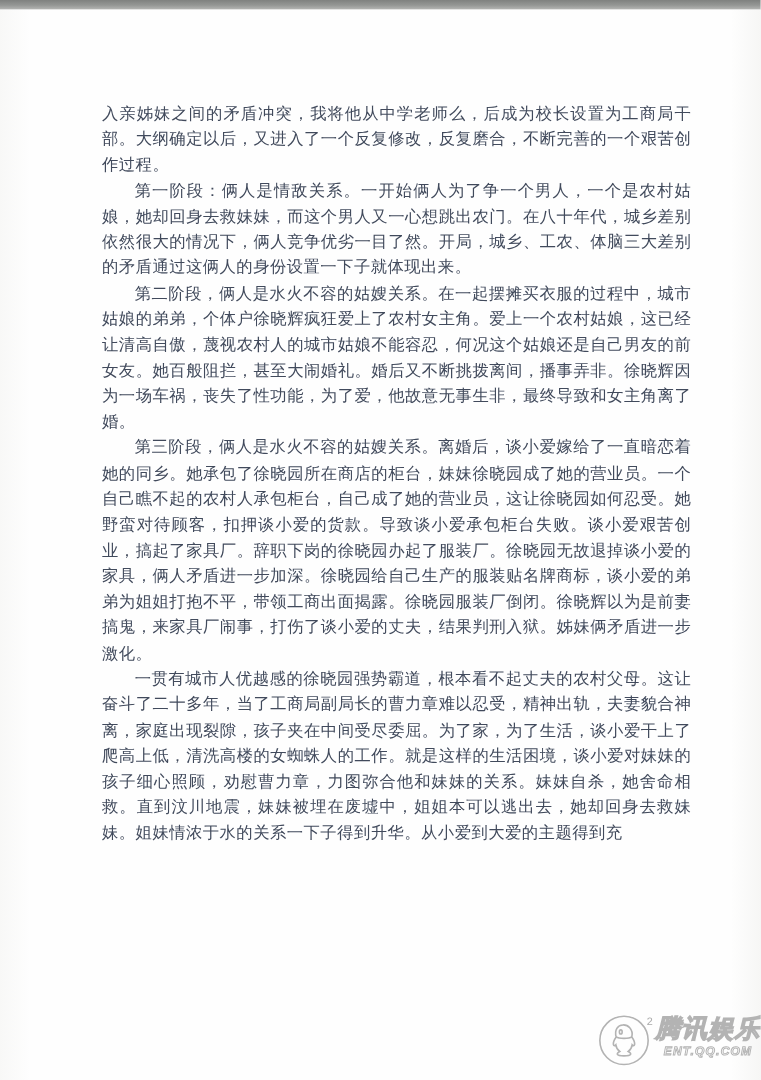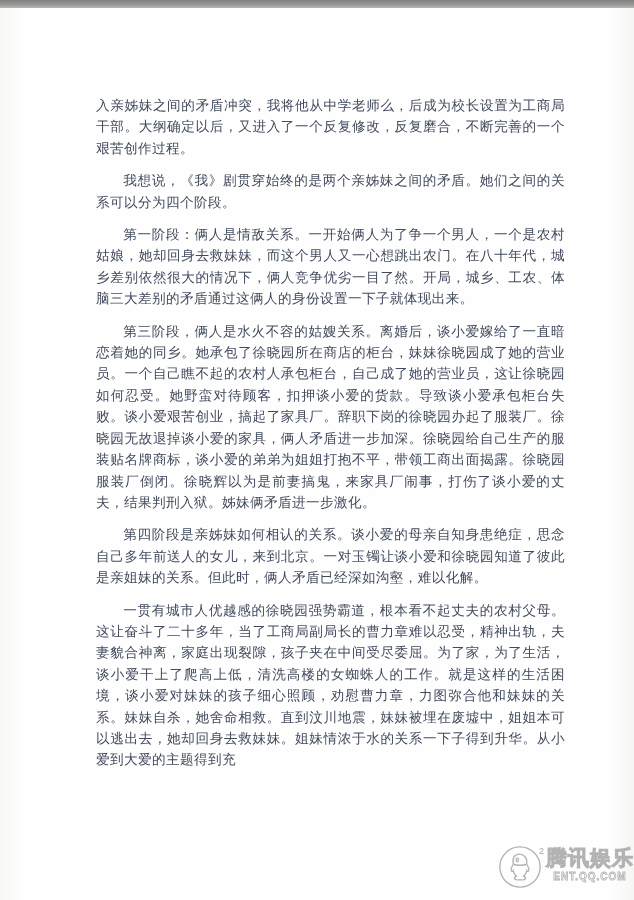--- a/index.html
+++ b/index.html
@@ -34,21 +34,21 @@
     top: 84px;
     left: 85px;
     width: 491px;
     color: #414a5c;
     font-size: 13.6px;
     line-height: 21.4px;
     text-align: justify;
     letter-spacing: 0.4px;
   }
   .para {
-    margin: 11px;
+    margin: 0;
     text-indent: 2em;
   }
   .para.no-indent {
     text-indent: 0;
   }
   .watermark {
     position: absolute;
     left: 497px;
     top: 844px;
     display: flex;
@@ -62,20 +62,21 @@
   }
   .wm-sup {
     font-family: "Liberation Sans", sans-serif;
     font-size: 9px;
     color: #a9a9a9;
     margin: 2px 2px 0 -4px;
   }
   .wm-text {
     margin-top: 2px;
     font-family: "Liberation Sans", sans-serif;
+    font-style: italic;
     font-weight: bold;
     text-align: center;
   }
   .wm-brand {
     font-size: 21px;
     letter-spacing: 1px;
     color: transparent;
     -webkit-text-stroke: 1px #b3b3b3;
     line-height: 24px;
   }
@@ -92,24 +93,23 @@
 </style>
 </head>
 <body>
 
 <div class="scan-page">
   <div class="scan-top-bar"></div>
   <div class="page-sheet"></div>
 
   <div class="text-block">
     <p class="para no-indent">入亲姊妹之间的矛盾冲突，我将他从中学老师么，后成为校长设置为工商局干部。大纲确定以后，又进入了一个反复修改，反复磨合，不断完善的一个艰苦创作过程。</p>
-    <p class="para">我想说，《我》剧贯穿始终的是两个亲姊妹之间的矛盾。她们之间的关系可以分为四个阶段。</p>
     <p class="para">第一阶段：俩人是情敌关系。一开始俩人为了争一个男人，一个是农村姑娘，她却回身去救妹妹，而这个男人又一心想跳出农门。在八十年代，城乡差别依然很大的情况下，俩人竞争优劣一目了然。开局，城乡、工农、体脑三大差别的矛盾通过这俩人的身份设置一下子就体现出来。</p>
+    <p class="para">第二阶段，俩人是水火不容的姑嫂关系。在一起摆摊买衣服的过程中，城市姑娘的弟弟，个体户徐晓辉疯狂爱上了农村女主角。爱上一个农村姑娘，这已经让清高自傲，蔑视农村人的城市姑娘不能容忍，何况这个姑娘还是自己男友的前女友。她百般阻拦，甚至大闹婚礼。婚后又不断挑拨离间，播事弄非。徐晓辉因为一场车祸，丧失了性功能，为了爱，他故意无事生非，最终导致和女主角离了婚。</p>
     <p class="para">第三阶段，俩人是水火不容的姑嫂关系。离婚后，谈小爱嫁给了一直暗恋着她的同乡。她承包了徐晓园所在商店的柜台，妹妹徐晓园成了她的营业员。一个自己瞧不起的农村人承包柜台，自己成了她的营业员，这让徐晓园如何忍受。她野蛮对待顾客，扣押谈小爱的货款。导致谈小爱承包柜台失败。谈小爱艰苦创业，搞起了家具厂。辞职下岗的徐晓园办起了服装厂。徐晓园无故退掉谈小爱的家具，俩人矛盾进一步加深。徐晓园给自己生产的服装贴名牌商标，谈小爱的弟弟为姐姐打抱不平，带领工商出面揭露。徐晓园服装厂倒闭。徐晓辉以为是前妻搞鬼，来家具厂闹事，打伤了谈小爱的丈夫，结果判刑入狱。姊妹俩矛盾进一步激化。</p>
-    <p class="para">第四阶段是亲姊妹如何相认的关系。谈小爱的母亲自知身患绝症，思念自己多年前送人的女儿，来到北京。一对玉镯让谈小爱和徐晓园知道了彼此是亲姐妹的关系。但此时，俩人矛盾已经深如沟壑，难以化解。</p>
     <p class="para">一贯有城市人优越感的徐晓园强势霸道，根本看不起丈夫的农村父母。这让奋斗了二十多年，当了工商局副局长的曹力章难以忍受，精神出轨，夫妻貌合神离，家庭出现裂隙，孩子夹在中间受尽委屈。为了家，为了生活，谈小爱干上了爬高上低，清洗高楼的女蜘蛛人的工作。就是这样的生活困境，谈小爱对妹妹的孩子细心照顾，劝慰曹力章，力图弥合他和妹妹的关系。妹妹自杀，她舍命相救。直到汶川地震，妹妹被埋在废墟中，姐姐本可以逃出去，她却回身去救妹妹。姐妹情浓于水的关系一下子得到升华。从小爱到大爱的主题得到充</p>
   </div>
 
   <div class="watermark">
     <span>
       <svg class="wm-logo" viewBox="0 0 48 48" fill="none" stroke="#b3b3b3" stroke-width="1.4">
         <circle cx="24" cy="24" r="21"></circle>
         <path d="M29,13 C26,9.5 20,9.8 17.8,13.5 C16.4,15.9 16.5,18.6 17.2,21 C15.8,23 14.4,25.6 14.8,27.6 C15.1,29 16.2,28.6 16.9,27.8 C17.2,30 18.4,32.2 20.3,33.6 C18.9,34.3 17.9,35.3 18.3,36.2 C18.8,37.3 21.4,37.5 24,37.5 C26.6,37.5 29.2,37.3 29.7,36.2 C30.1,35.3 29.1,34.3 27.7,33.6 C29.6,32.2 30.8,30 31.1,27.8 C31.8,28.6 32.9,29 33.2,27.6 C33.6,25.6 32.2,23 30.8,21 C31.5,18.3 31.2,15.5 29,13 Z"></path>
         <path d="M17.2,21 C19.5,22.6 28.5,22.6 30.8,21"></path>
         <ellipse cx="21.2" cy="16.6" rx="1.2" ry="1.8"></ellipse>

